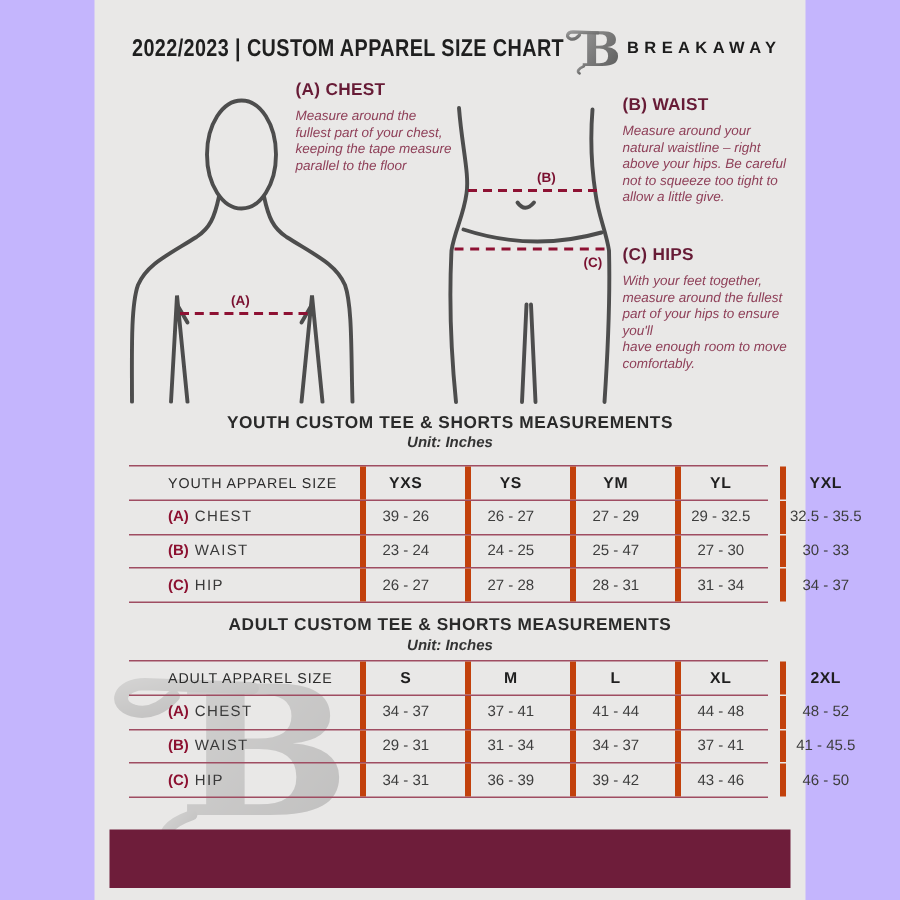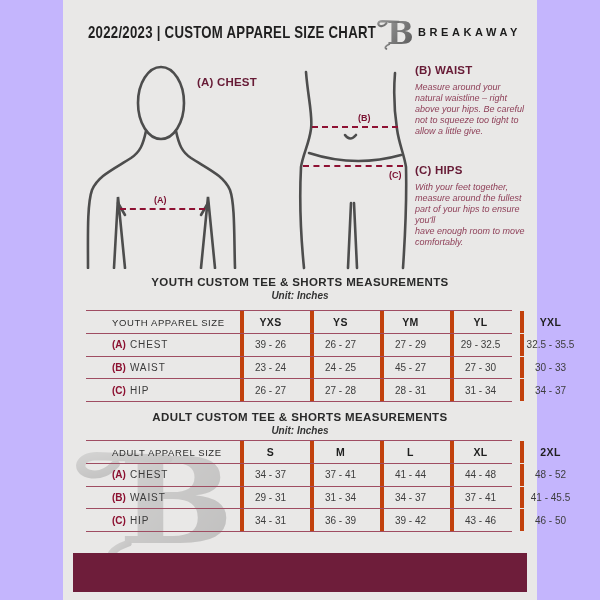--- a/index.html
+++ b/index.html
@@ -92,22 +92,23 @@
       <path d="M 29 97 Q 75 112 121 99"></path>
       <path d="M 65 79 Q 70 86 76 79"></path>
       <path d="M 71 147 C 70 172 69 192 68 212"></path>
       <path d="M 74 147 C 75 172 76 192 77 212"></path>
     </svg>
     <div class="dash" style="left:249px;top:126px;width:86px"></div>
     <span class="dash-label" style="left:295px;top:113px">(B)</span>
     <div class="dash" style="left:240px;top:165px;width:100px"></div>
     <span class="dash-label" style="left:326px;top:170px">(C)</span>
 
-    <div class="instr" style="left:134px;top:76px;width:106px">
+    <div class="instr" style="left:134px;top:54px;width:106px">
       <div class="instr-h">(A) CHEST</div>
+      <div class="instr-b">Measure around the fullest part of your chest, keeping the tape measure parallel to the floor</div>
     </div>
     <div class="instr" style="left:352px;top:64px;width:114px">
       <div class="instr-h">(B) WAIST</div>
       <div class="instr-b">Measure around your natural waistline – right above your hips. Be careful not to squeeze too tight to allow a little give.</div>
     </div>
     <div class="instr" style="left:352px;top:164px;width:118px">
       <div class="instr-h">(C) HIPS</div>
       <div class="instr-b">With your feet together, measure around the fullest part of your hips to ensure you'll
 have enough room to move comfortably.</div>
     </div>
@@ -139,21 +140,21 @@
         <div class="t-cell val">29 - 32.5</div>
         <div class="t-cell val">32.5 - 35.5</div>
       </div>
       <div class="t-row">
         <div class="t-cell label-cell">
           <span class="pfx">(B)</span>
           <span class="rlabel">WAIST</span>
         </div>
         <div class="t-cell val">23 - 24</div>
         <div class="t-cell val">24 - 25</div>
-        <div class="t-cell val">45 - 27</div>
+        <div class="t-cell val">25 - 47</div>
         <div class="t-cell val">27 - 30</div>
         <div class="t-cell val">30 - 33</div>
       </div>
       <div class="t-row">
         <div class="t-cell label-cell">
           <span class="pfx">(C)</span>
           <span class="rlabel">HIP</span>
         </div>
         <div class="t-cell val">26 - 27</div>
         <div class="t-cell val">27 - 28</div>

